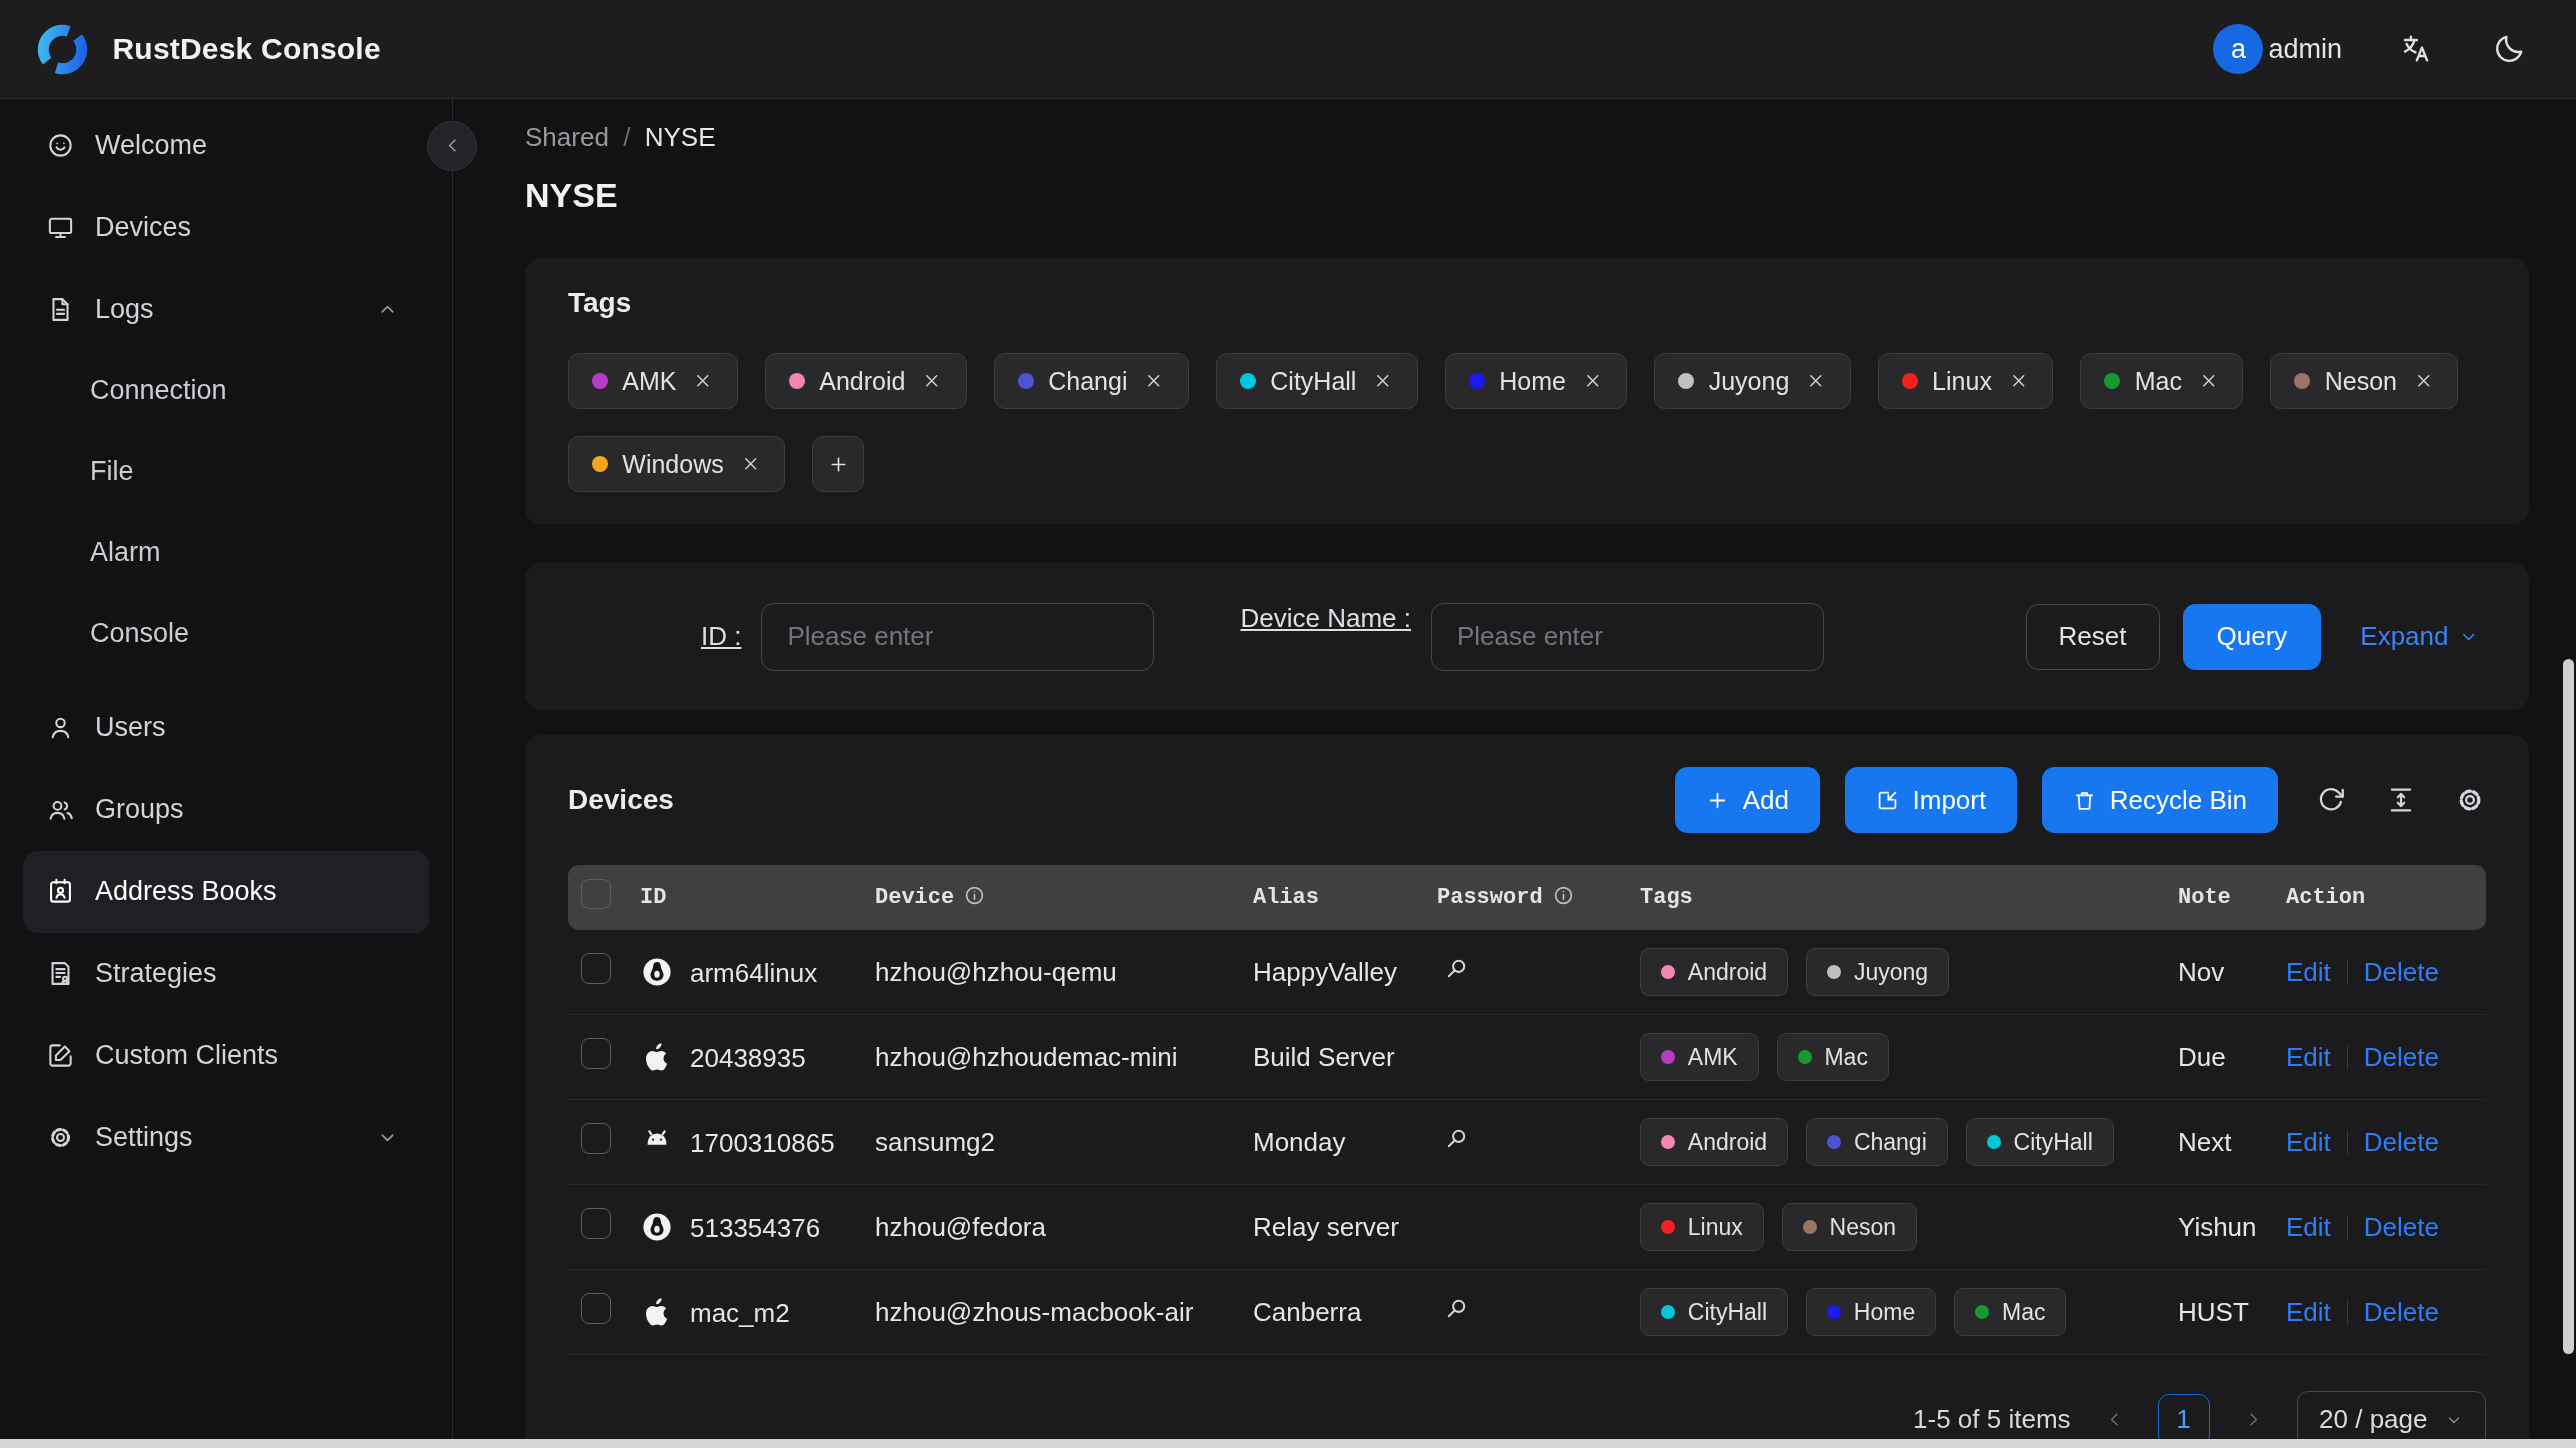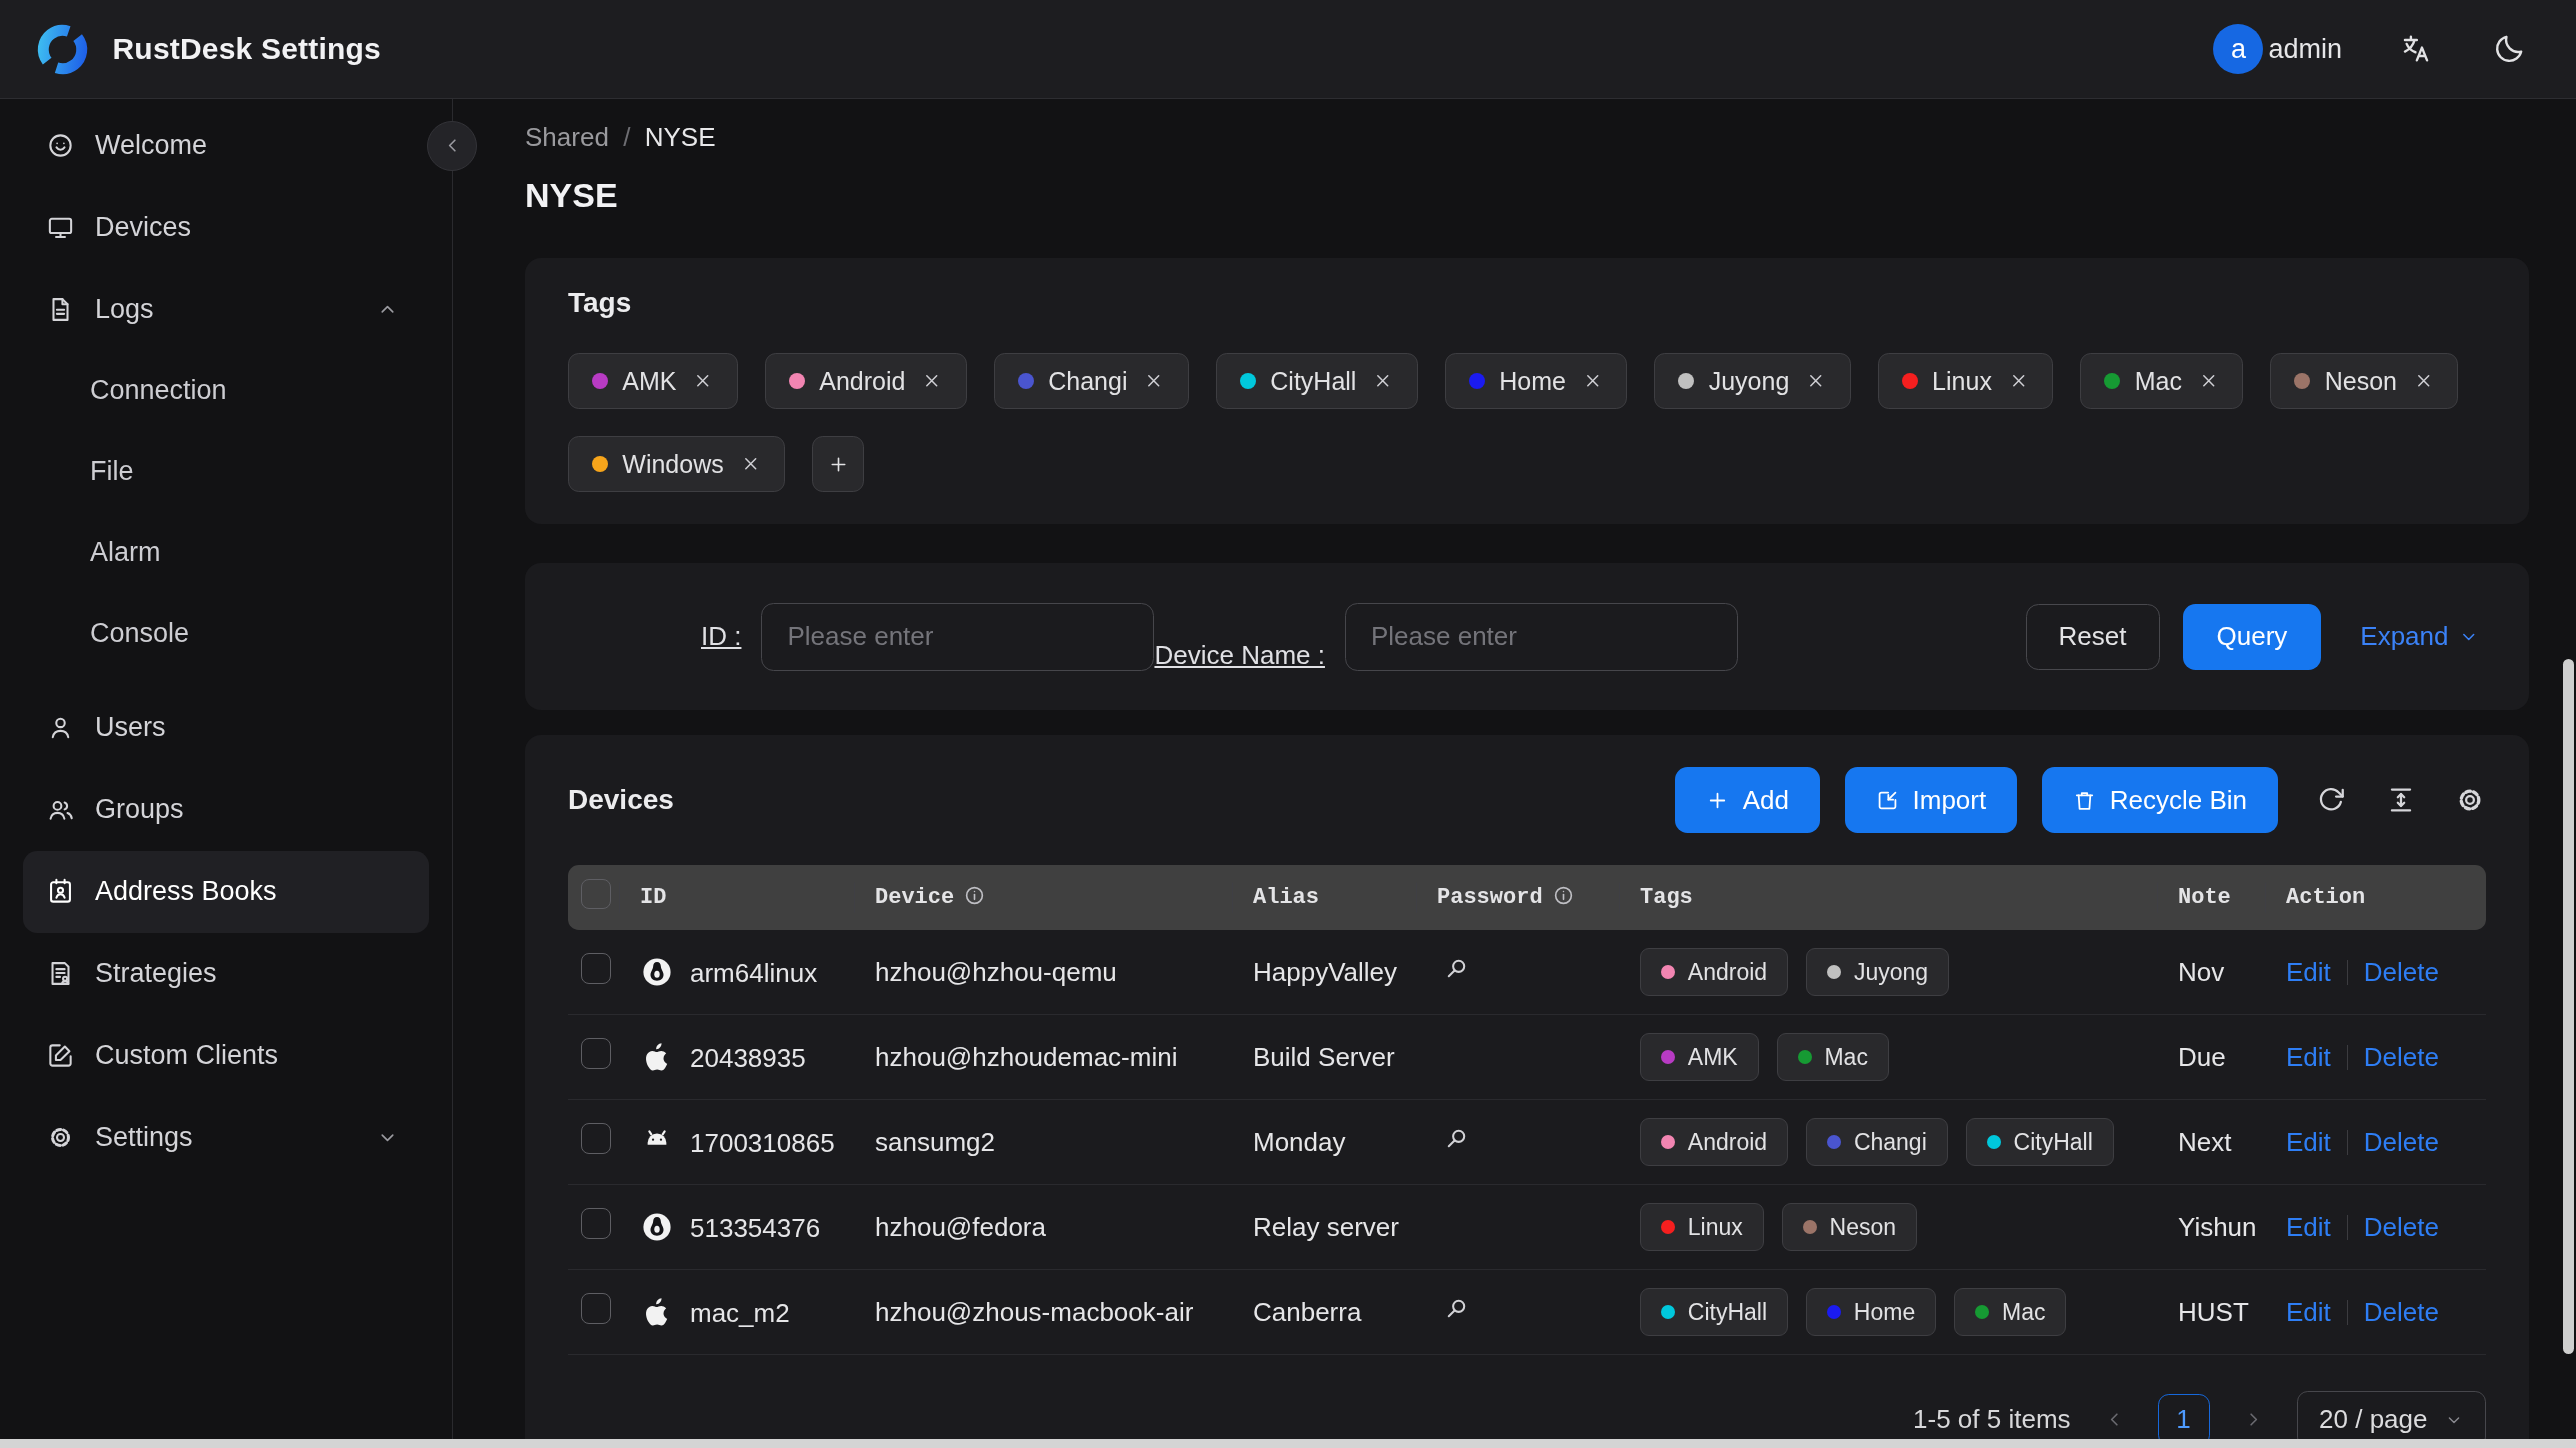--- a/index.html
+++ b/index.html
@@ -61,21 +61,21 @@
   .plus-ic { width:23px; height:23px; }
 
   
   .filter-card { margin-top:39px; height:147px; display:flex; align-items:center;
     padding:0 50px 0 176px; }
   .f-label { font-size:26px; color:#e0e0e4; margin-right:20px; white-space:nowrap;text-decoration:underline; }
   .f-input { width:393px; height:68px; background:transparent; border:0.9px solid #46464b;
     border-radius:12.5px; padding:0 25px; font-size:26px; color:#e8e8ea; outline:none;
     font-family:"Liberation Sans","DejaVu Sans",sans-serif; }
   .f-input::placeholder { color:#74747a; }
-  .f-group2 { display:flex; align-items:flex-end; }
+  .f-group2 { margin-left:86px; display:flex; align-items:flex-start; }
   .f-right { margin-left:auto; display:flex; align-items:center; }
   .btn { height:66px; border-radius:12.5px; font-size:26px; display:inline-flex; align-items:center;
     justify-content:center; border:none; cursor:default; font-family:inherit; }
   .btn-ghost { background:transparent; border:0.9px solid #48484d; color:#e4e4e6; padding:0 32px; }
   .btn-primary { background:#1677f0; color:#ffffff; padding:0 30.5px; gap:12.5px; }
   .query-btn { margin-left:23px; padding:0 34px; }
   .expand-link { margin-left:39px; color:#3b82f7; font-size:26px; display:inline-flex;
     align-items:center; gap:9px; }
   .expand-link .icon { width:21.5px; height:21.5px; }
 
@@ -136,21 +136,21 @@
       <svg viewBox="0 0 24 24">
         <defs>
             <linearGradient id="rdg" x1="0" y1="0" x2="1" y2="1">
           <stop offset="0" stop-color="#3fc1f1"></stop>
               <stop offset="1" stop-color="#1c5ae8"></stop>
         </linearGradient>
           </defs>
         <circle cx="12" cy="12" r="8.1" fill="none" stroke="url(#rdg)" stroke-width="4.6" stroke-dasharray="20.5 4.9 20.5 4.9" transform="rotate(-38 12 12)"></circle>
       </svg>
     </span>
-    <span class="brand-title">RustDesk Settings</span>
+    <span class="brand-title">RustDesk Console</span>
   </div>
   <div class="topbar-right">
     <span class="avatar">
         <span>a</span>
       </span>
     <span class="username">admin</span>
     <span class="icon tb-ic tb-translate">
         <svg viewBox="0 0 24 24" fill="none" stroke="currentColor" stroke-width="1.7" stroke-linecap="round" stroke-linejoin="round">
           <path d="M4.2 5.6h8.4M8.4 3.4v2.2M11 5.6c-1 3.8-3.6 6.6-6.8 8.2"></path>
           <path d="M5.4 8.4c1.2 2.9 3.4 4.9 6.2 5.9"></path>

